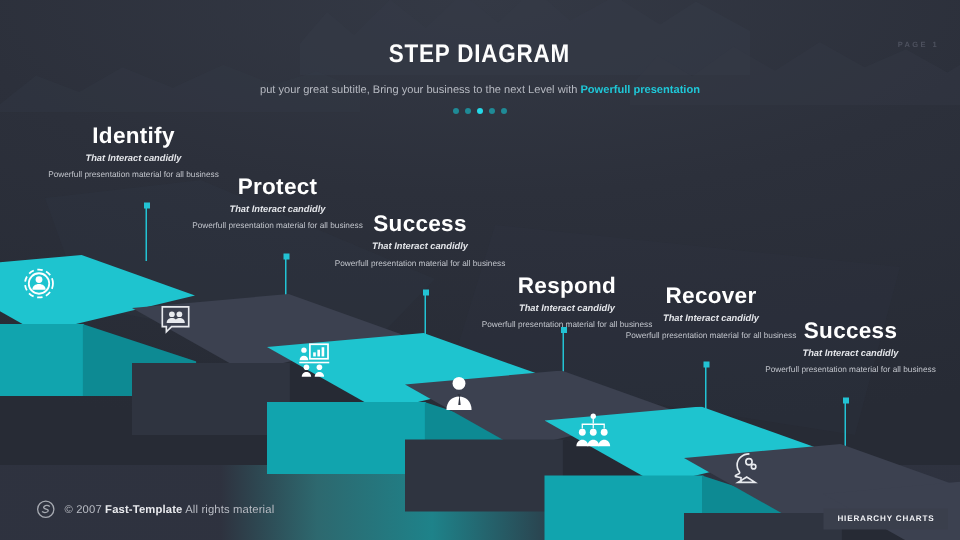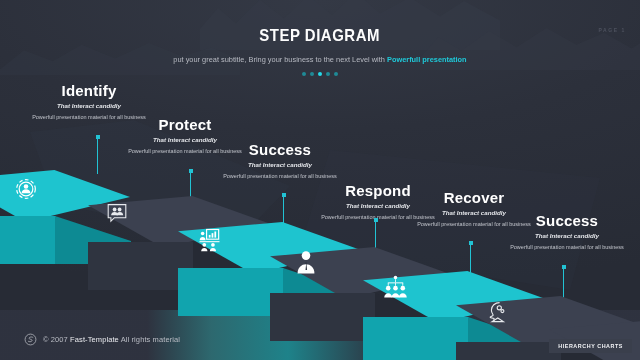--- a/index.html
+++ b/index.html
@@ -37,21 +37,21 @@
     position:absolute; left:0; bottom:0; width:640px; height:50px;
     background:linear-gradient(90deg,#2f3340 0%,#2f3340 23%,#2e6f75 33%,#1d8c93 45%,#2f3340 60%,#2f3340 100%);
     opacity:.9;
   }
   #footer-row {
     position:absolute; left:24px; bottom:14px;
     display:flex; align-items:center; gap:6px; z-index:40;
   }
   #footer-logo { width:13px; height:13px; opacity:.75; }
   #footer-text { font-size:7.5px; color:#b9bcc4; letter-spacing:.1px; }
-  #footer-text b { color:#e9eaee; font-weight:normal;margin-top:48px; }
+  #footer-text b { color:#e9eaee; font-weight:bold;margin-top:48px; }
 
   #badge {
     position:absolute; right:8px; bottom:7px; z-index:40;
     background:#3a3f4c; color:#f2f3f6;
     font-size:5.4px; font-weight:bold; letter-spacing:.55px;
     padding:4px 9px;
   }
 
   #page-num {
     position:absolute; right:14px; top:27px; z-index:40;

